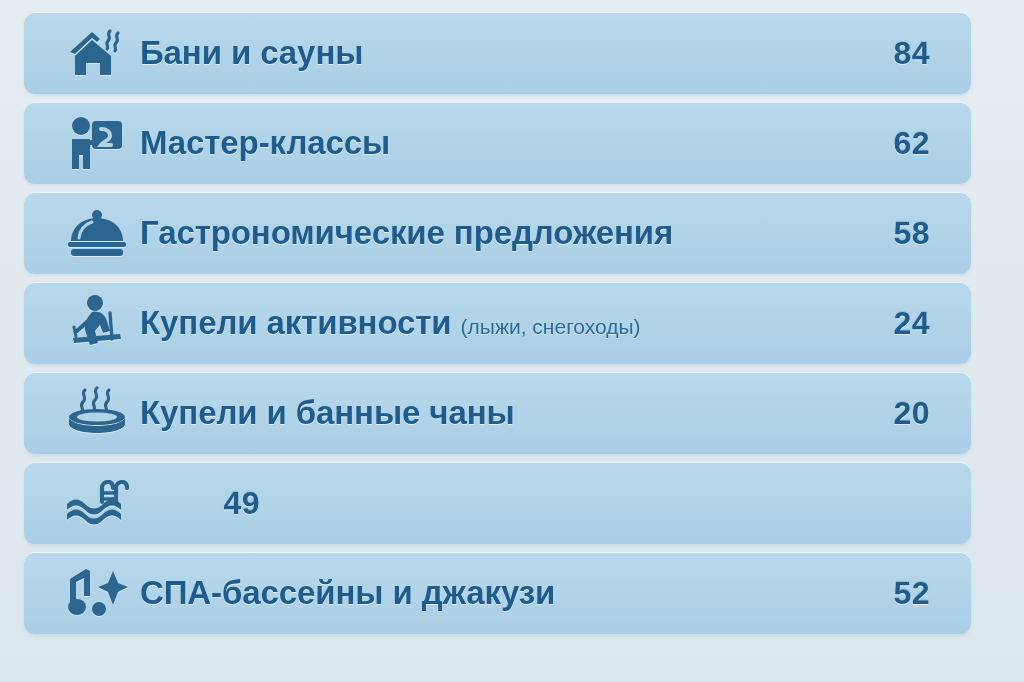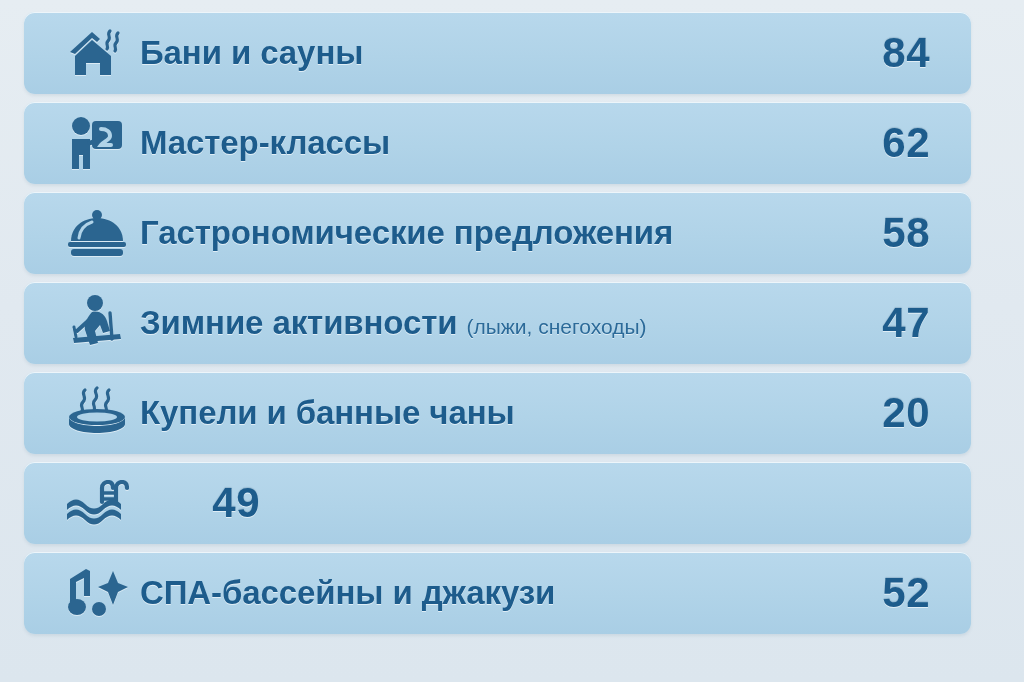--- a/index.html
+++ b/index.html
@@ -70,21 +70,21 @@
     color: #2b6a99;
     text-shadow: 0 1px 0 rgba(255,255,255,0.55);
   }
   .sublabel:empty { display: none; }
 
   .value-cell {
     flex: 0 0 120px;
     text-align: right;
   }
   .value {
-    font-size: 42px;
+    font-size: 32px;
     font-weight: bold;
     color: #1d5c8c;
     letter-spacing: 0.5px;
     text-shadow: 0 1px 0 rgba(255,255,255,0.6),
                  0 -1px 1px rgba(20,60,95,0.18);
   }
 </style>
 </head>
 <body>
 
@@ -152,25 +152,25 @@
       <svg width="58" height="56" viewBox="0 0 58 56">
         <circle class="ico" cx="27" cy="8" r="8"></circle>
         <path class="ico" d="M24 17 c8 -2 13 3 15 9 l3 10 l-7 2 l-3 -8 l-5 6 l3 12 l-8 2 l-5 -15 c-1 -6 1 -11 7 -18 Z"></path>
         <path d="M20 26 L9 36" fill="none" stroke="#2b6590" stroke-width="4" stroke-linecap="round"></path>
         <path d="M6 32 L8 42" fill="none" stroke="#2b6590" stroke-width="3" stroke-linecap="round"></path>
         <path d="M42 18 L44 44" fill="none" stroke="#2b6590" stroke-width="3.4" stroke-linecap="round"></path>
         <path class="ico" d="M5 43 L52 39 l1 5 l-47 4 Z"></path>
       </svg>
     </div>
     <div class="label-cell">
-      <span class="label">Зимние активности</span>
+      <span class="label">Купели активности</span>
       <span class="sublabel">(лыжи, снегоходы)</span>
     </div>
     <div class="value-cell">
-      <span class="value">47</span>
+      <span class="value">24</span>
     </div>
   </div>
 
 
   <div class="row">
     <div class="icon-cell">
       <svg width="62" height="54" viewBox="0 0 62 54">
         <path d="M19 4 c-5 4 3 7 -2 12 c-4 4 1 6 -1 9" fill="none" stroke="#2b6590" stroke-width="3.2" stroke-linecap="round"></path>
         <path d="M31 2 c-5 4 3 7 -2 12 c-4 4 1 6 -1 11" fill="none" stroke="#2b6590" stroke-width="3.2" stroke-linecap="round"></path>
         <path d="M43 4 c-5 4 3 7 -2 12 c-4 4 1 6 -1 9" fill="none" stroke="#2b6590" stroke-width="3.2" stroke-linecap="round"></path>

